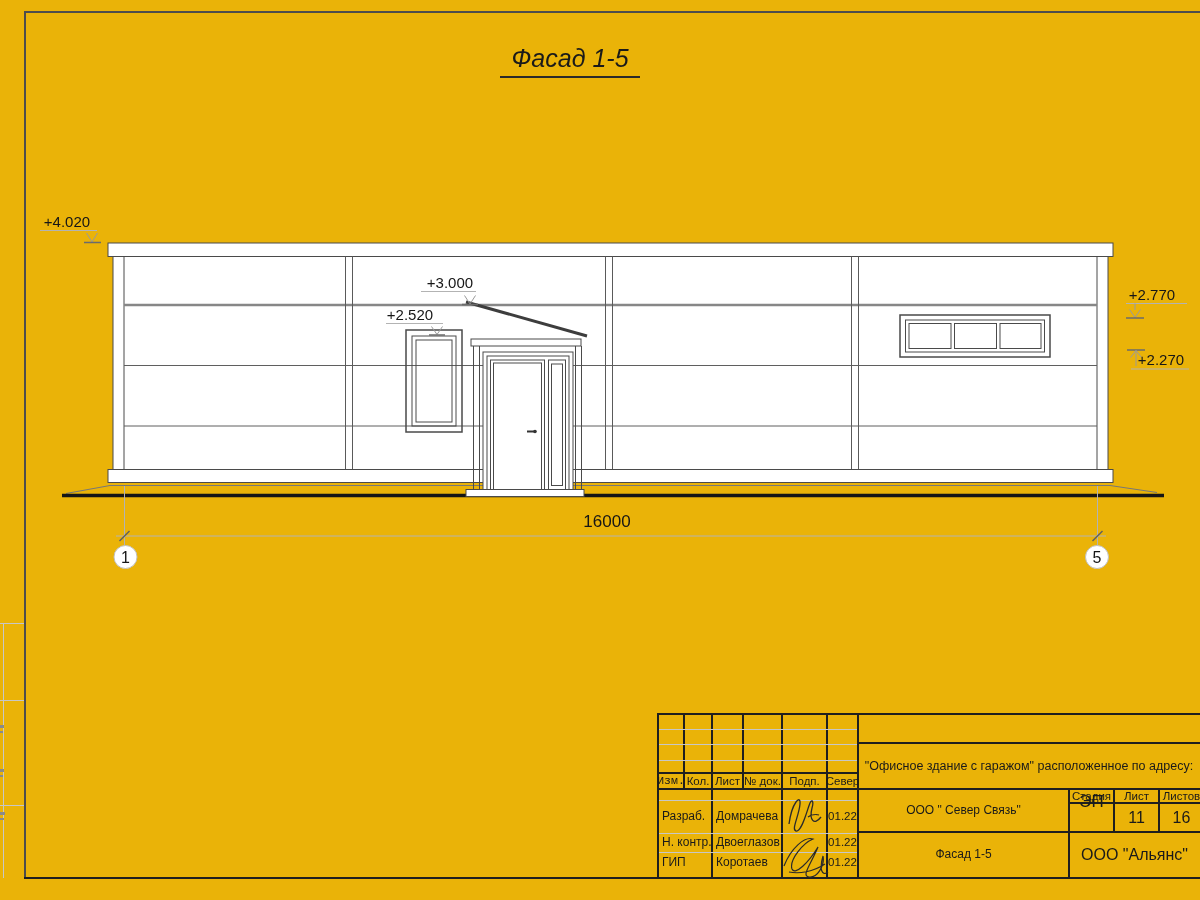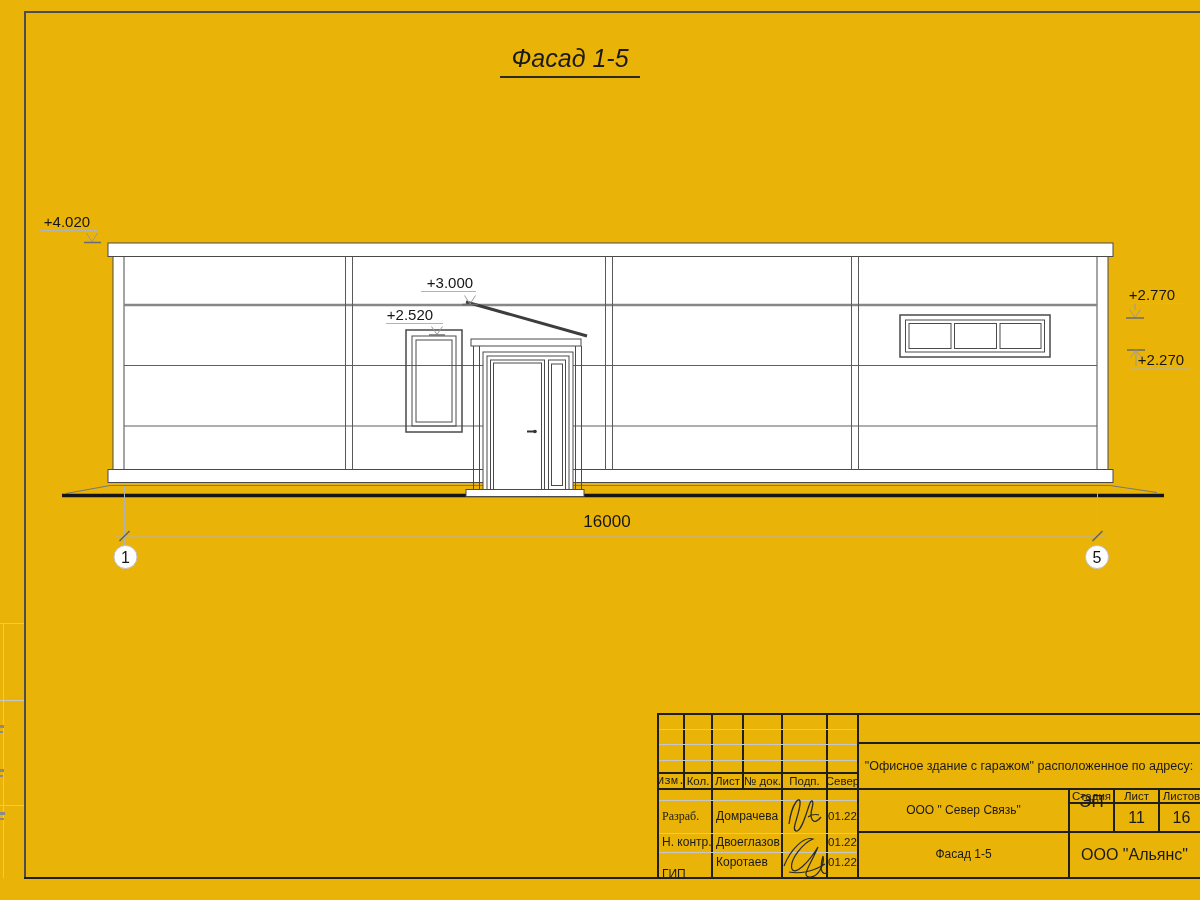--- a/index.html
+++ b/index.html
@@ -176,27 +176,27 @@
     <div class="ln-faint" style="left:659px;top:833px;width:198px;height:1px;"></div>
     <div class="ln-faint" style="left:659px;top:852px;width:198px;height:1px;"></div>
 
     <div class="cell" style="left:658px;top:773px;width:26px;height:16px;font-size:11.5px;font-family:Liberation Mono, monospace;">Изм.</div>
     <div class="cell" style="left:684px;top:773px;width:28px;height:16px;font-size:11.5px;">Кол.</div>
     <div class="cell" style="left:712px;top:773px;width:31px;height:16px;font-size:11.5px;">Лист</div>
     <div class="cell" style="left:743px;top:773px;width:39px;height:16px;font-size:11.5px;">№ док.</div>
     <div class="cell" style="left:782px;top:773px;width:45px;height:16px;font-size:11.5px;">Подп.</div>
     <div class="cell" style="left:827px;top:773px;width:31px;height:16px;font-size:11.5px;">Север</div>
 
-    <div class="cell left" style="left:658px;top:800px;width:54px;height:33px;font-size:12px;font-family:Liberation Serif, serif;">Разраб.</div>
+    <div class="cell left" style="left:658px;top:800px;width:54px;height:33px;font-size:12px;">Разраб.</div>
     <div class="cell left" style="left:712px;top:800px;width:70px;height:33px;font-size:12px;">Домрачева</div>
     <div class="cell" style="left:827px;top:800px;width:31px;height:33px;font-size:11.5px;">01.22</div>
     <div class="cell left" style="left:658px;top:833px;width:54px;height:19px;font-size:12px;">Н. контр.</div>
     <div class="cell left" style="left:712px;top:833px;width:70px;height:19px;font-size:12px;">Двоеглазов</div>
     <div class="cell" style="left:827px;top:833px;width:31px;height:19px;font-size:11.5px;">01.22</div>
-    <div class="cell left" style="left:658px;top:852px;width:54px;height:21px;font-size:12px;margin-top:12px;">ГИП</div>
+    <div class="cell left" style="left:658px;top:852px;width:54px;height:21px;font-size:12px;">ГИП</div>
     <div class="cell left" style="left:712px;top:852px;width:76px;height:21px;font-size:12px;">Коротаев</div>
     <div class="cell" style="left:827px;top:852px;width:31px;height:21px;font-size:11.5px;">01.22</div>
 
     <svg class="abs" style="left:783px;top:792px;" width="42" height="44" viewBox="0 0 42 44">
       <path d="M6 32 C9 10 18 2 17 12 C16 24 8 38 13 39 C19 40 24 18 27 11 C29 7 31 9 29 16 C26 28 31 34 38 25 M25 25 C28 23 33 22 36 23" fill="none" stroke="#2a2a2a" stroke-width="1.3"></path>
     </svg>
     <svg class="abs" style="left:781px;top:832px;" width="48" height="46" viewBox="0 0 48 46">
       <path d="M3 34 C10 16 24 4 32 7 C22 11 8 28 11 37 C14 44 28 30 37 15 C30 32 20 44 28 45 C36 46 44 34 42 24 C38 37 41 45 47 40 M8 40 C18 42 32 40 44 32" fill="none" stroke="#2a2a2a" stroke-width="1.2"></path>
     </svg>
 

